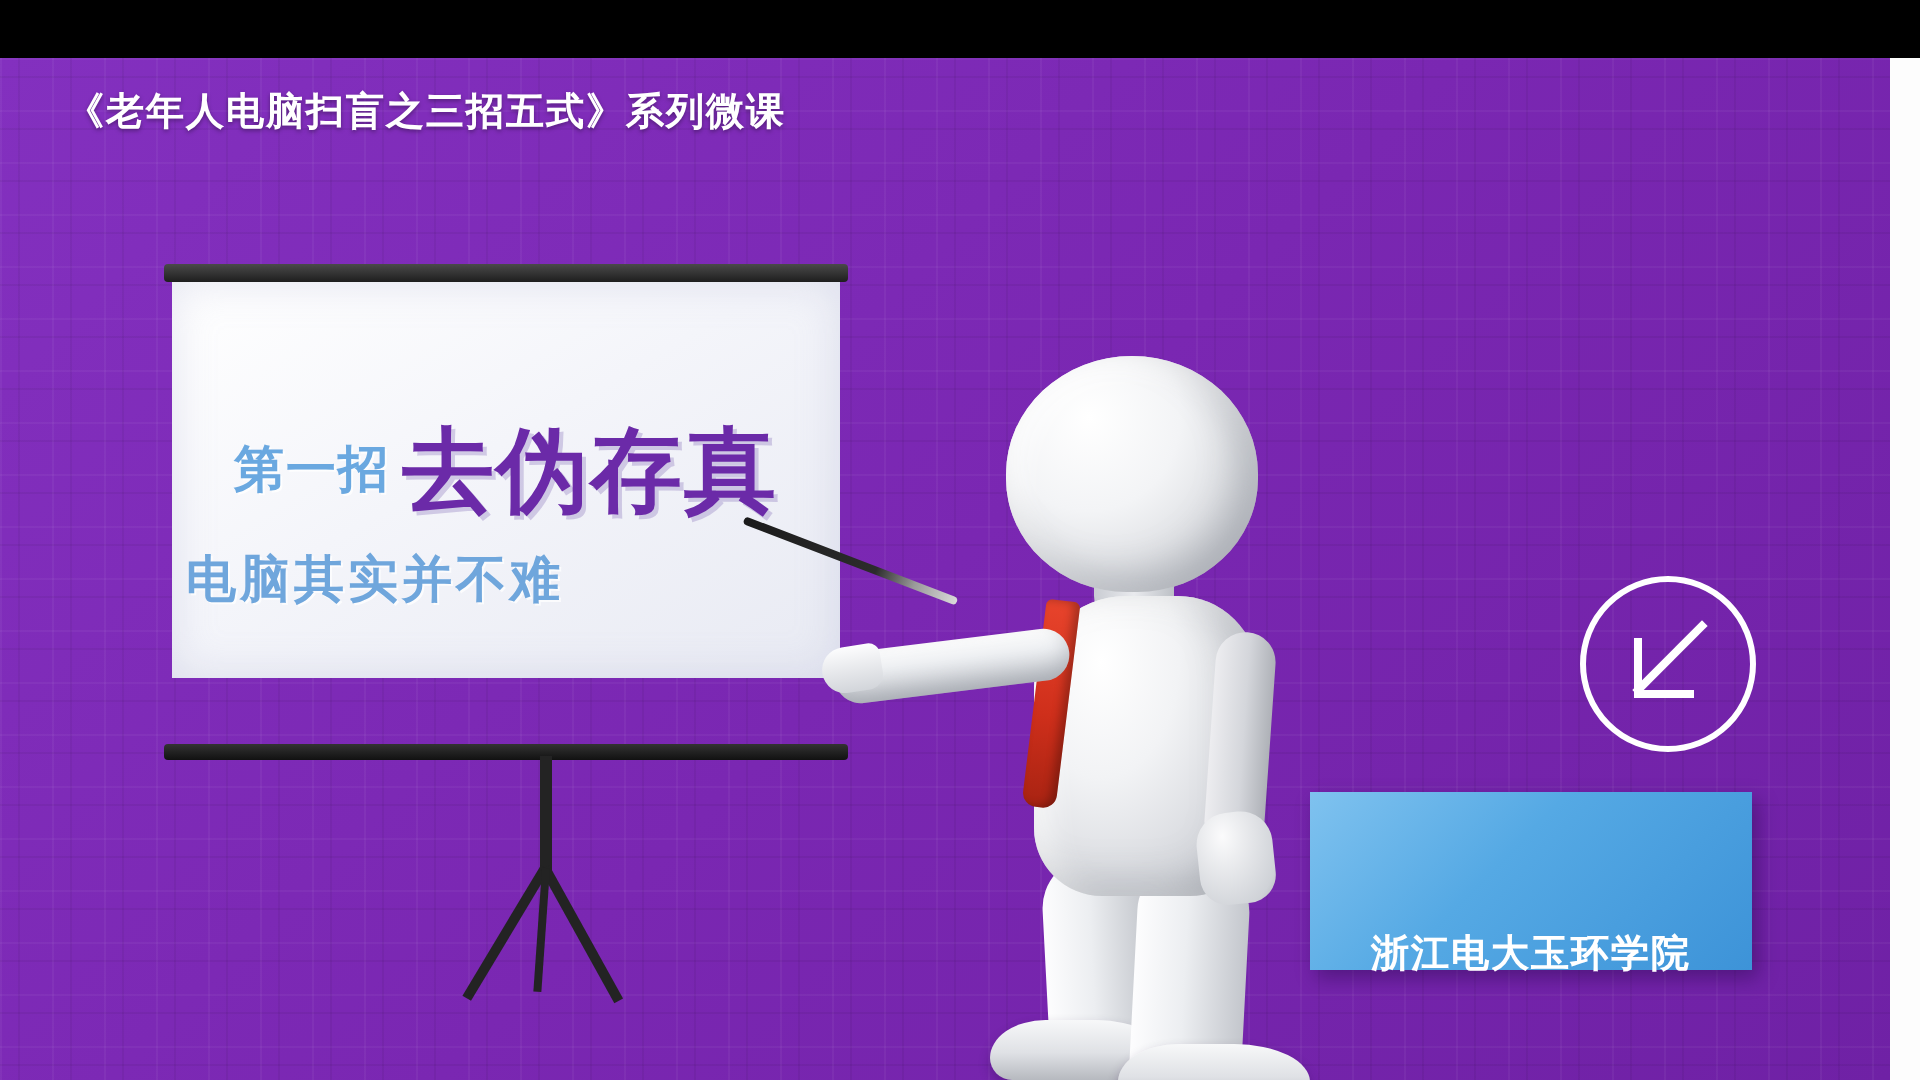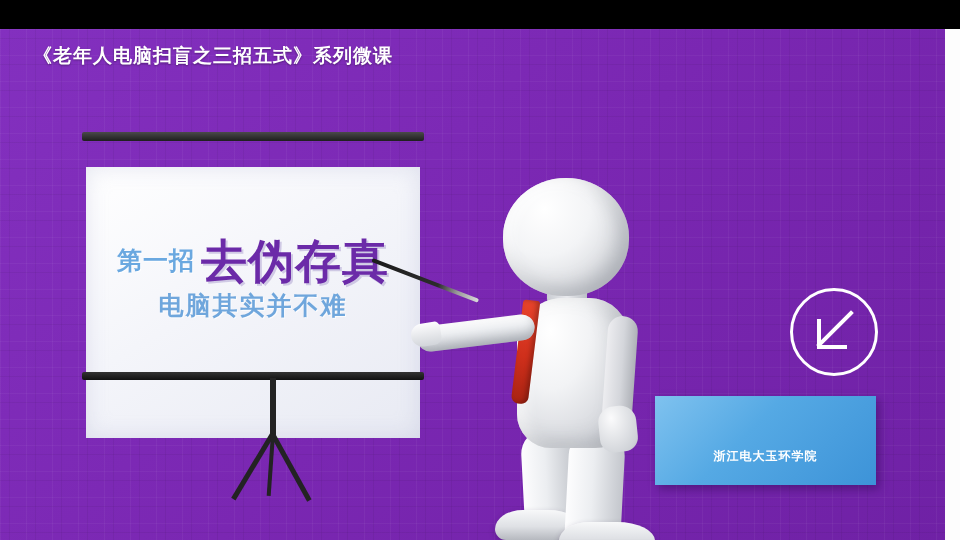--- a/index.html
+++ b/index.html
@@ -72,24 +72,23 @@
   }
   .board-bottom-bar {
     position: absolute;
     left: 0; bottom: 0; width: 342px; height: 8px;
     background: linear-gradient(to bottom, #333, #111);
     border-radius: 2px;
   }
   .board-screen {
     position: absolute;
     left: 4px; top: 9px;
-    width: 334px; height: 271px;
+    width: 334px; height: 198px;
     background: linear-gradient(150deg, #ffffff 0%, #f4f5fa 45%, #e8eaf3 100%);
     box-shadow: inset 0 0 22px rgba(160,165,200,0.28);
-    margin-top: 26px;
   }
   .board-screen-inner {
     position: absolute;
     left: 7px; top: 4px; right: 7px; bottom: 4px;
     background: transparent;
   }
   .board-line1 {
     position: absolute;
     left: 0; top: 60px;
     width: 100%;
@@ -107,23 +106,22 @@
   .headline-main {
     font-size: 46px;
     font-weight: bold;
     color: #6b2aa8;
     letter-spacing: 1px;
     margin-left: 6px;
     text-shadow: 2px 2px 0 rgba(140,120,190,0.35);
   }
   .board-line2 {
     position: absolute;
-    left: 0; top: 118px;
+    left: 0; top: 128px;
     width: 100%;
-    text-align: center;
     font-size: 25px;
     font-weight: bold;
     color: #6fa6dc;
     letter-spacing: 2px;
     white-space: nowrap;
     text-shadow: 1px 1px 0 rgba(255,255,255,0.75);
   }
 
   
   .tripod {
@@ -277,22 +275,22 @@
   }
   .pl-prefix { font-size: 18px; font-weight: bold; letter-spacing: 1px; }
   .pl-name {
     font-size: 24px; font-weight: bold; letter-spacing: 1px;
     margin: 0 5px;
     text-shadow: 1px 1px 2px rgba(0,0,0,0.25);
   }
   .pl-role { font-size: 15px; font-weight: bold; letter-spacing: 1px; }
   .presenter-line2 {
     position: absolute;
-    left: 0; top: 52px; width: 100%;
-    font-size: 12px;
+    left: 0; top: 68px; width: 100%;
+    font-size: 19px;
     font-weight: bold;
     color: #ffffff;
     letter-spacing: 1px;
     white-space: nowrap;
   }
 </style>
 </head>
 <body>
 
 <div id="slide">

